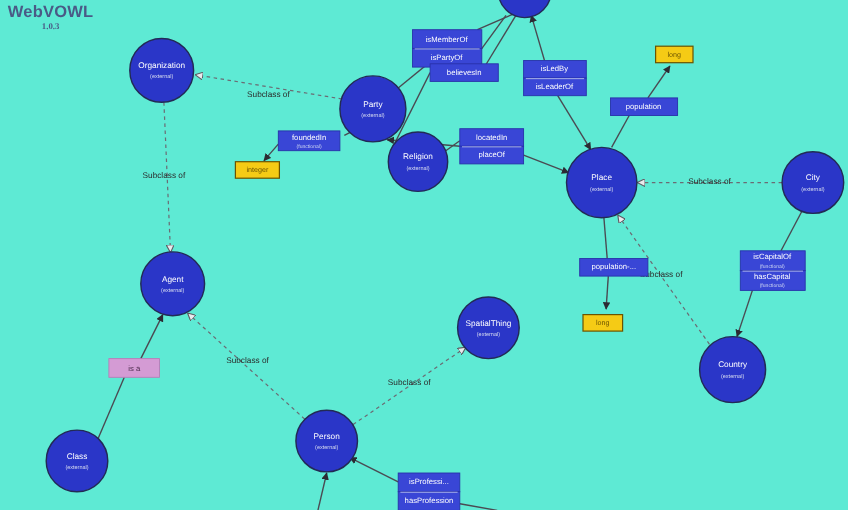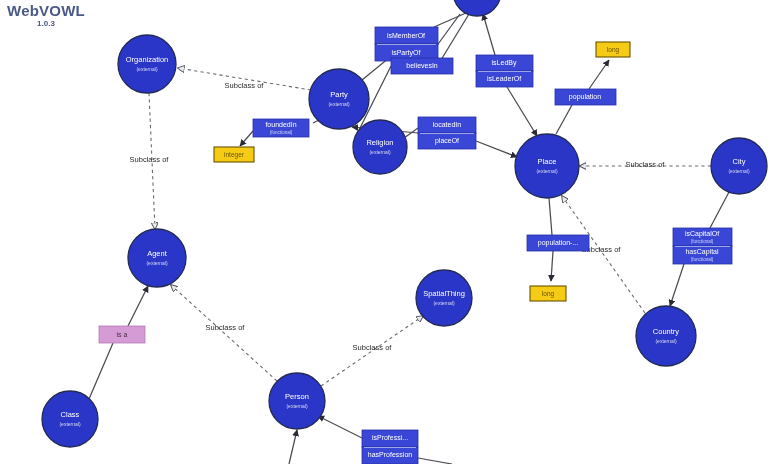--- a/index.html
+++ b/index.html
@@ -7,21 +7,21 @@
     padding: 0;
     background: #e8eaec;
   }
   body {
     font-family: "Liberation Sans", sans-serif;
   }
   #app {
     position: relative;
     width: 771px;
     height: 464px;
-    background: #ffffff;
+    background: #5eead4;
     overflow: hidden;
   }
   #graph-svg {
     position: absolute;
     left: 0;
     top: 0;
     width: 771px;
     height: 464px;
     display: block;
   }
@@ -36,21 +36,21 @@
   }
   .logo-title {
     font-family: "Liberation Sans", sans-serif;
     font-size: 15px;
     font-weight: bold;
     color: #4a5a86;
     letter-spacing: 0.2px;
     line-height: 1;
   }
   .logo-version {
-    font-family: Liberation Sans, sans-serif;
+    font-family: Liberation Serif, serif;
     font-size: 8px;
     font-weight: bold;
     color: #4a5a86;
     line-height: 1.4;
   }
   text {
     font-family: "Liberation Sans", sans-serif;
   }
   .cls-label {
     fill: #ffffff;

